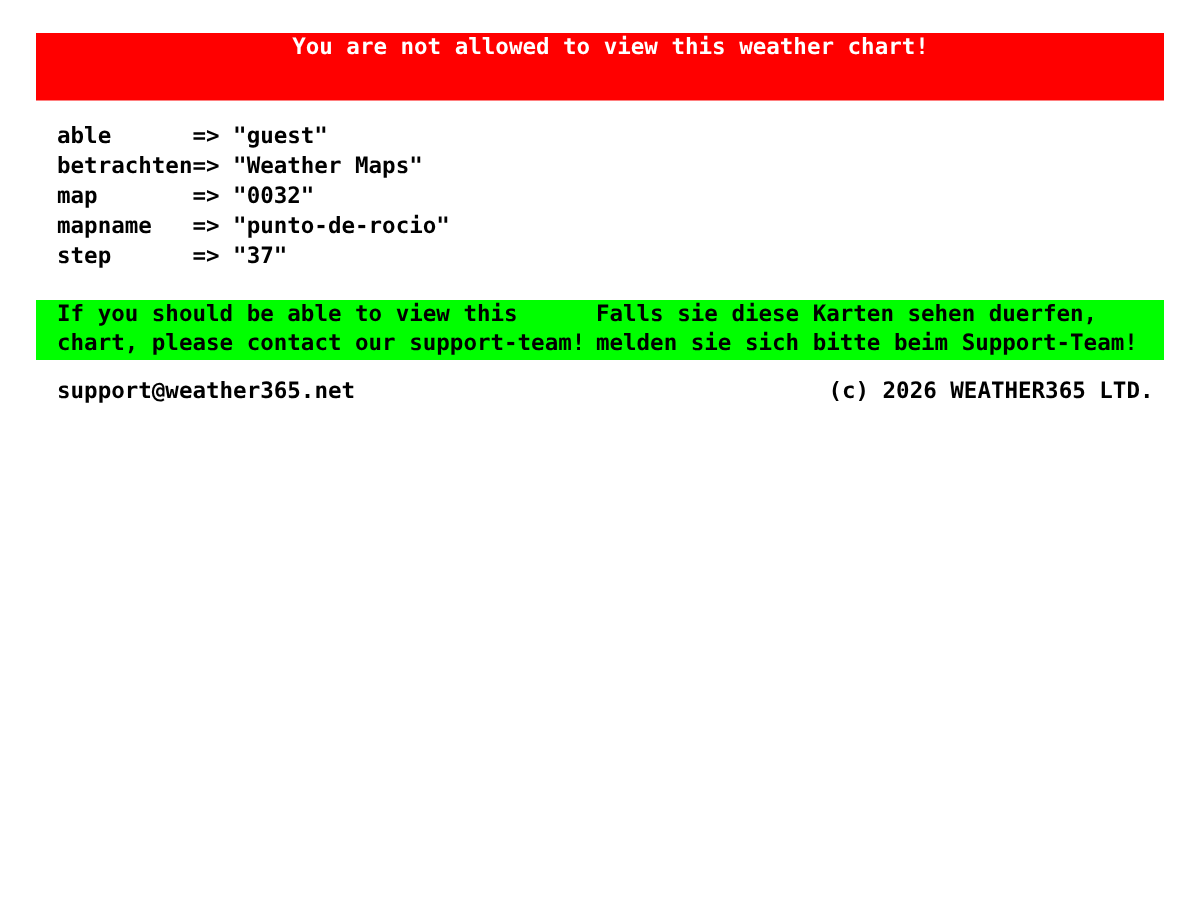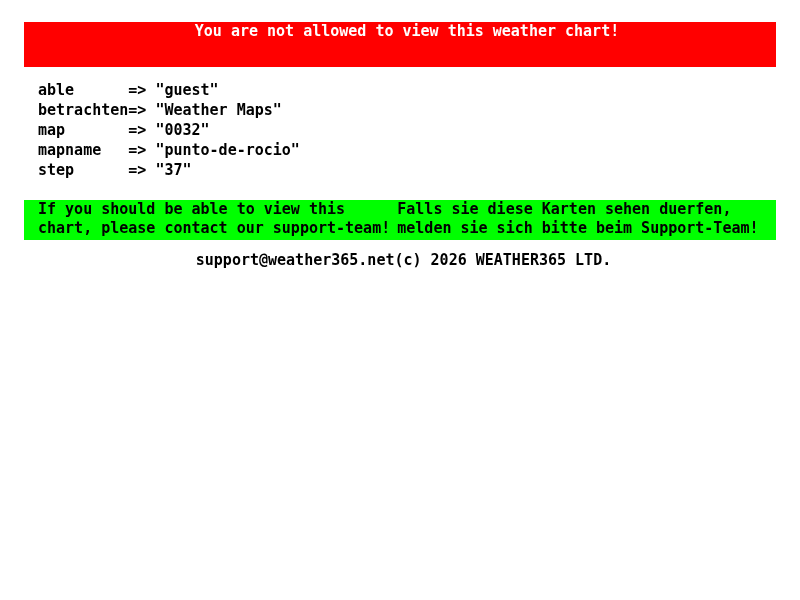--- a/index.html
+++ b/index.html
@@ -47,21 +47,21 @@
     white-space: pre;
   }
   .kv-key {
     display: inline-block;
     width: 10ch;
   }
   .footer {
     margin-top: 11px;
     padding: 0 7px 0 14px;
     display: flex;
-    justify-content: center;
+    justify-content: space-between;
     align-items: baseline;
     line-height: 19px;
   }
 </style>
 </head>
 <body>
 
 <div class="container">
 
   <div class="banner banner-error">

